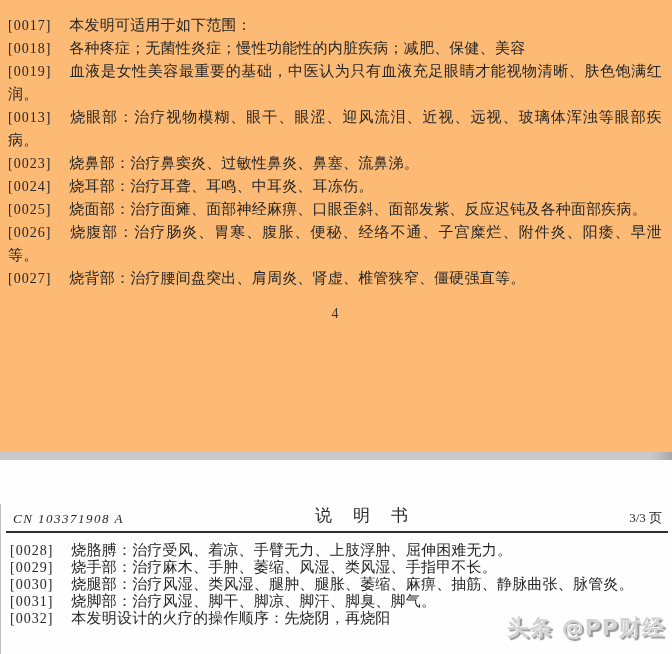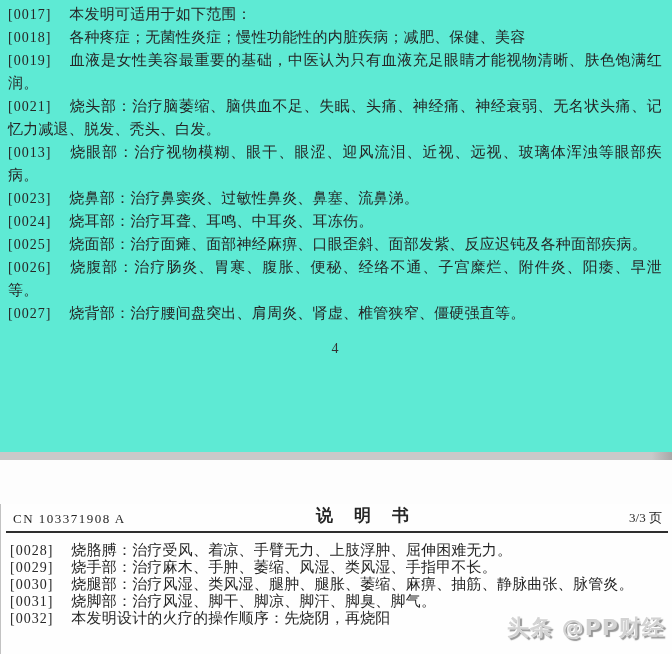--- a/index.html
+++ b/index.html
@@ -13,23 +13,23 @@
   }
   .doc-wrap {
     position: relative;
     width: 672px;
     height: 654px;
     background: #fdfdfd;
   }
   
   .page1 {
     height: 452px;
-    padding: 3px 10px 0 8px;
+    padding: 14px 10px 0 8px;
     box-sizing: border-box;
-    background: #5eead4;
+    background: #fdba74;
   }
   .para {
     margin: 0;
     font-size: 15px;
     line-height: 23px;
     text-align: justify;
     letter-spacing: 0.2px;
   }
   .p-tag {
     font-size: 14px;
@@ -56,24 +56,24 @@
     border-left: 1px solid #c2c2c2;
     box-sizing: border-box;
   }
   .p2-header {
     display: flex;
     justify-content: space-between;
     align-items: flex-end;
     margin: 44px 10px 0 12px;
     font-size: 13px;
   }
-  .patent-no { letter-spacing: 1.5px; white-space: nowrap; }
+  .patent-no { letter-spacing: 1.5px; white-space: nowrap; font-style: italic; }
   .doc-title {
     font-size: 17px;
-    font-weight: bold;
+    font-weight: normal;
     letter-spacing: 2px;
     white-space: nowrap;
     transform: translateX(-14px);
   }
   .page-ind { white-space: nowrap; }
   .header-rule {
     height: 0;
     border-bottom: 2px solid #2e2e2e;
     margin: 4px 4px 0 5px;
   }
@@ -97,21 +97,20 @@
 </style>
 </head>
 <body>
 
 <div class="doc-wrap">
 
   <div class="page1">
     <p class="para"><span class="p-tag">[0017]</span><span>本发明可适用于如下范围：</span></p>
     <p class="para"><span class="p-tag">[0018]</span><span>各种疼症；无菌性炎症；慢性功能性的内脏疾病；减肥、保健、美容</span></p>
     <p class="para"><span class="p-tag">[0019]</span><span>血液是女性美容最重要的基础，中医认为只有血液充足眼睛才能视物清晰、肤色饱满红润。</span></p>
-    <p class="para"><span class="p-tag">[0021]</span><span>烧头部：治疗脑萎缩、脑供血不足、失眠、头痛、神经痛、神经衰弱、无名状头痛、记忆力减退、脱发、秃头、白发。</span></p>
     <p class="para"><span class="p-tag">[0013]</span><span>烧眼部：治疗视物模糊、眼干、眼涩、迎风流泪、近视、远视、玻璃体浑浊等眼部疾病。</span></p>
     <p class="para"><span class="p-tag">[0023]</span><span>烧鼻部：治疗鼻窦炎、过敏性鼻炎、鼻塞、流鼻涕。</span></p>
     <p class="para"><span class="p-tag">[0024]</span><span>烧耳部：治疗耳聋、耳鸣、中耳炎、耳冻伤。</span></p>
     <p class="para"><span class="p-tag">[0025]</span><span>烧面部：治疗面瘫、面部神经麻痹、口眼歪斜、面部发紫、反应迟钝及各种面部疾病。</span></p>
     <p class="para"><span class="p-tag">[0026]</span><span>烧腹部：治疗肠炎、胃寒、腹胀、便秘、经络不通、子宫糜烂、附件炎、阳痿、早泄等。</span></p>
     <p class="para"><span class="p-tag">[0027]</span><span>烧背部：治疗腰间盘突出、肩周炎、肾虚、椎管狭窄、僵硬强直等。</span></p>
     <div class="page-num">4</div>
   </div>
 
   <div class="separator"></div>

